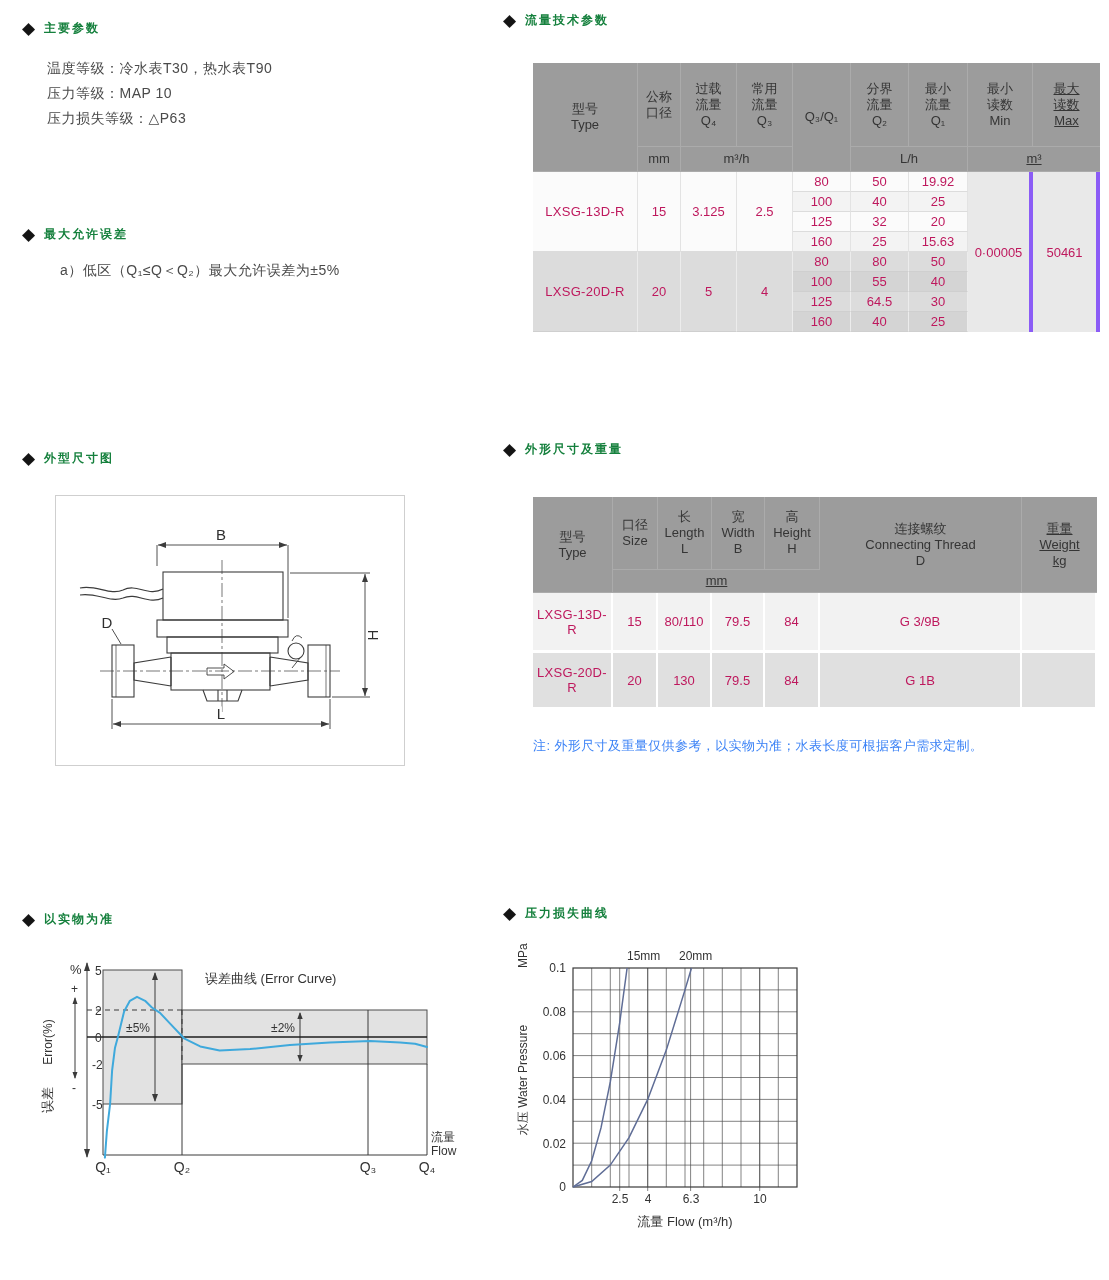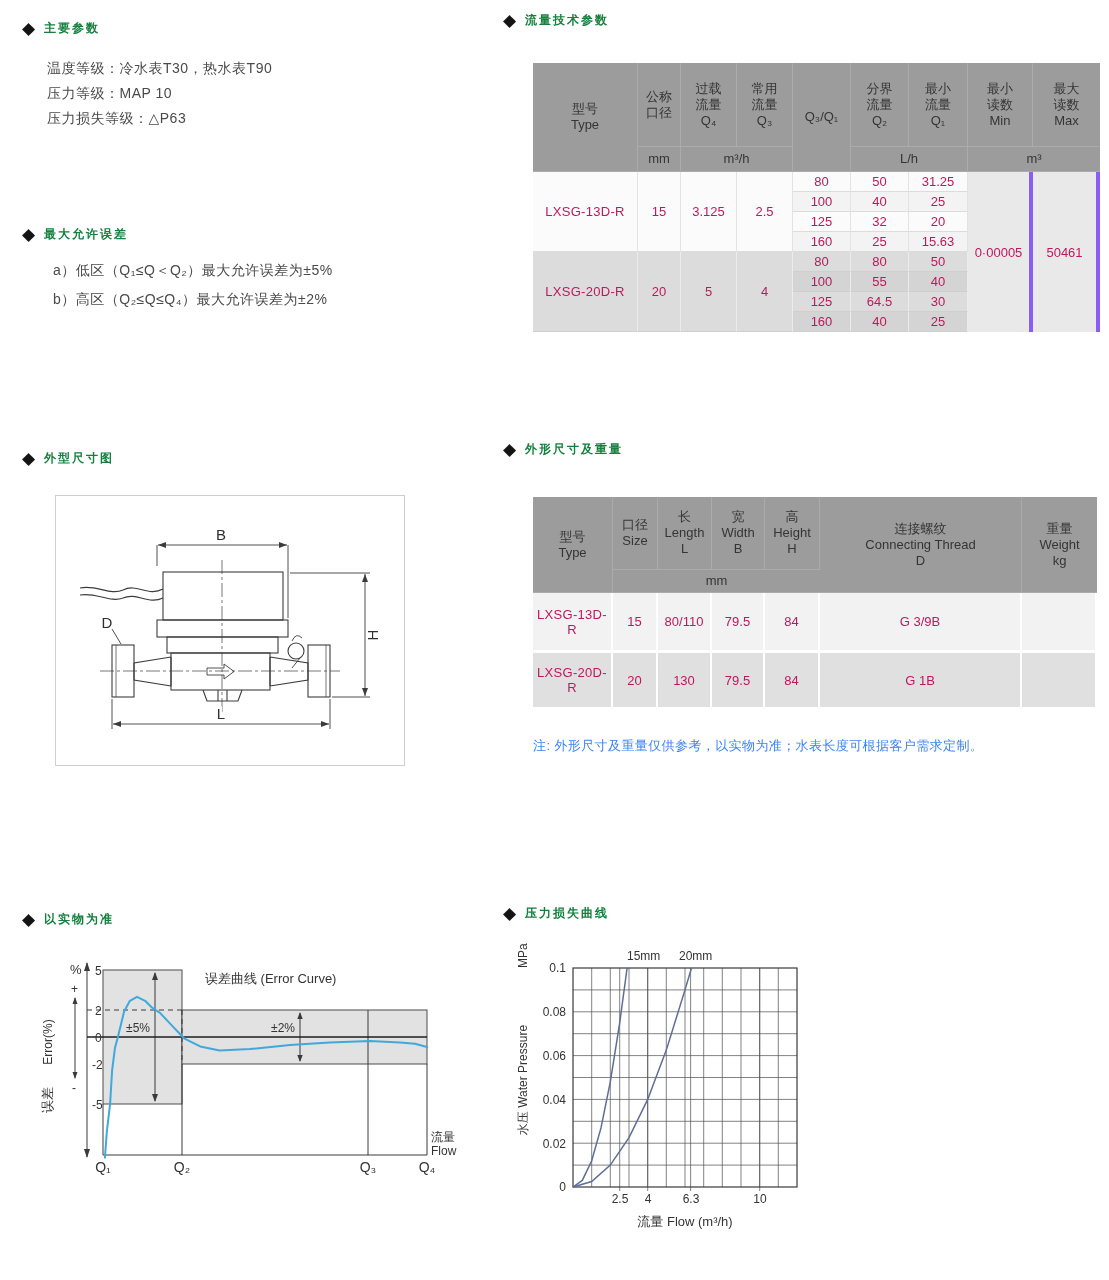--- a/index.html
+++ b/index.html
@@ -11,21 +11,21 @@
   .sec-head .dia{font-size:17px;color:#141414;line-height:1;}
   .sec-head .ttl{font-size:12px;font-weight:bold;color:#15803d;letter-spacing:2px;}
   
   .txt-lines{font-size:14px;color:#4a4a4a;line-height:25px;letter-spacing:.5px;}
   .txt-lines.wide{line-height:29px;}
   
   table{border-collapse:separate;border-spacing:0;table-layout:fixed;}
   th,td{padding:0;margin:0;font-weight:normal;text-align:center;vertical-align:middle;}
   .spec th{background:#9c9c9c;color:#353535;font-size:13px;line-height:16px;
            white-space:pre-line;border-right:1px solid #ababab;border-bottom:1px solid #ababab;}
-  .spec th:last-child{border-right:none;}
+  .spec th:last-child{border-right:none;text-decoration:underline;}
   .spec td{font-size:13px;color:#be185d;}
   
   .blkA td{background:#fbfbfb;border-right:1px solid #e3e3e3;border-bottom:1px solid #dcdcdc;}
   .blkA.alt td{background:#f3f3f3;}
   .blkB td{background:#dcdcdc;border-right:1px solid #ececec;border-bottom:1px solid #cfcfcf;}
   .blkB.alt td{background:#d4d4d4;}
   td.span-read{background:#e9e9e9 !important;border-right:4px solid #8b5cf6;border-bottom:none !important;}
   td.model{letter-spacing:.3px;}
   
   .dimA td{background:#f2f2f2;border-right:2px solid #fff;}
@@ -43,23 +43,22 @@
 <div class="abs txt-lines" style="left:47px;top:56px;">
   <div>温度等级：冷水表T30，热水表T90</div>
   <div>压力等级：MAP 10</div>
   <div>压力损失等级：△P63</div>
 </div>
 
 <div class="abs sec-head" style="left:22px;top:226px;">
   <span class="dia">◆</span>
   <span class="ttl">最大允许误差</span>
 </div>
-<div class="abs txt-lines wide" style="left:53px;top:256px;">
+<div class="abs txt-lines wide" style="left:60px;top:256px;">
   <div>a）低区（Q₁≤Q＜Q₂）最大允许误差为±5%</div>
-  <div>b）高区（Q₂≤Q≤Q₄）最大允许误差为±2%</div>
 </div>
 
 <div class="abs sec-head" style="left:503px;top:12px;">
   <span class="dia">◆</span>
   <span class="ttl">流量技术参数</span>
 </div>
 
 <table class="abs spec" style="left:533px;top:63px;width:567px;">
   <colgroup>
       <col style="width:105px">
@@ -104,21 +103,21 @@
     <th colspan="2">L/h</th>
     <th colspan="2">m³</th>
   </tr>
   <tr class="blkA" style="height:20px;">
     <td rowspan="4" class="model">LXSG-13D-R</td>
     <td rowspan="4">15</td>
     <td rowspan="4">3.125</td>
     <td rowspan="4">2.5</td>
     <td>80</td>
     <td>50</td>
-    <td>31.25</td>
+    <td>19.92</td>
     <td rowspan="8" class="span-read">0·00005</td>
     <td rowspan="8" class="span-read">50461</td>
   </tr>
   <tr class="blkA alt" style="height:20px;">
     <td>100</td>
     <td>40</td>
     <td>25</td>
   </tr>
   <tr class="blkA" style="height:20px;">
     <td>125</td>

